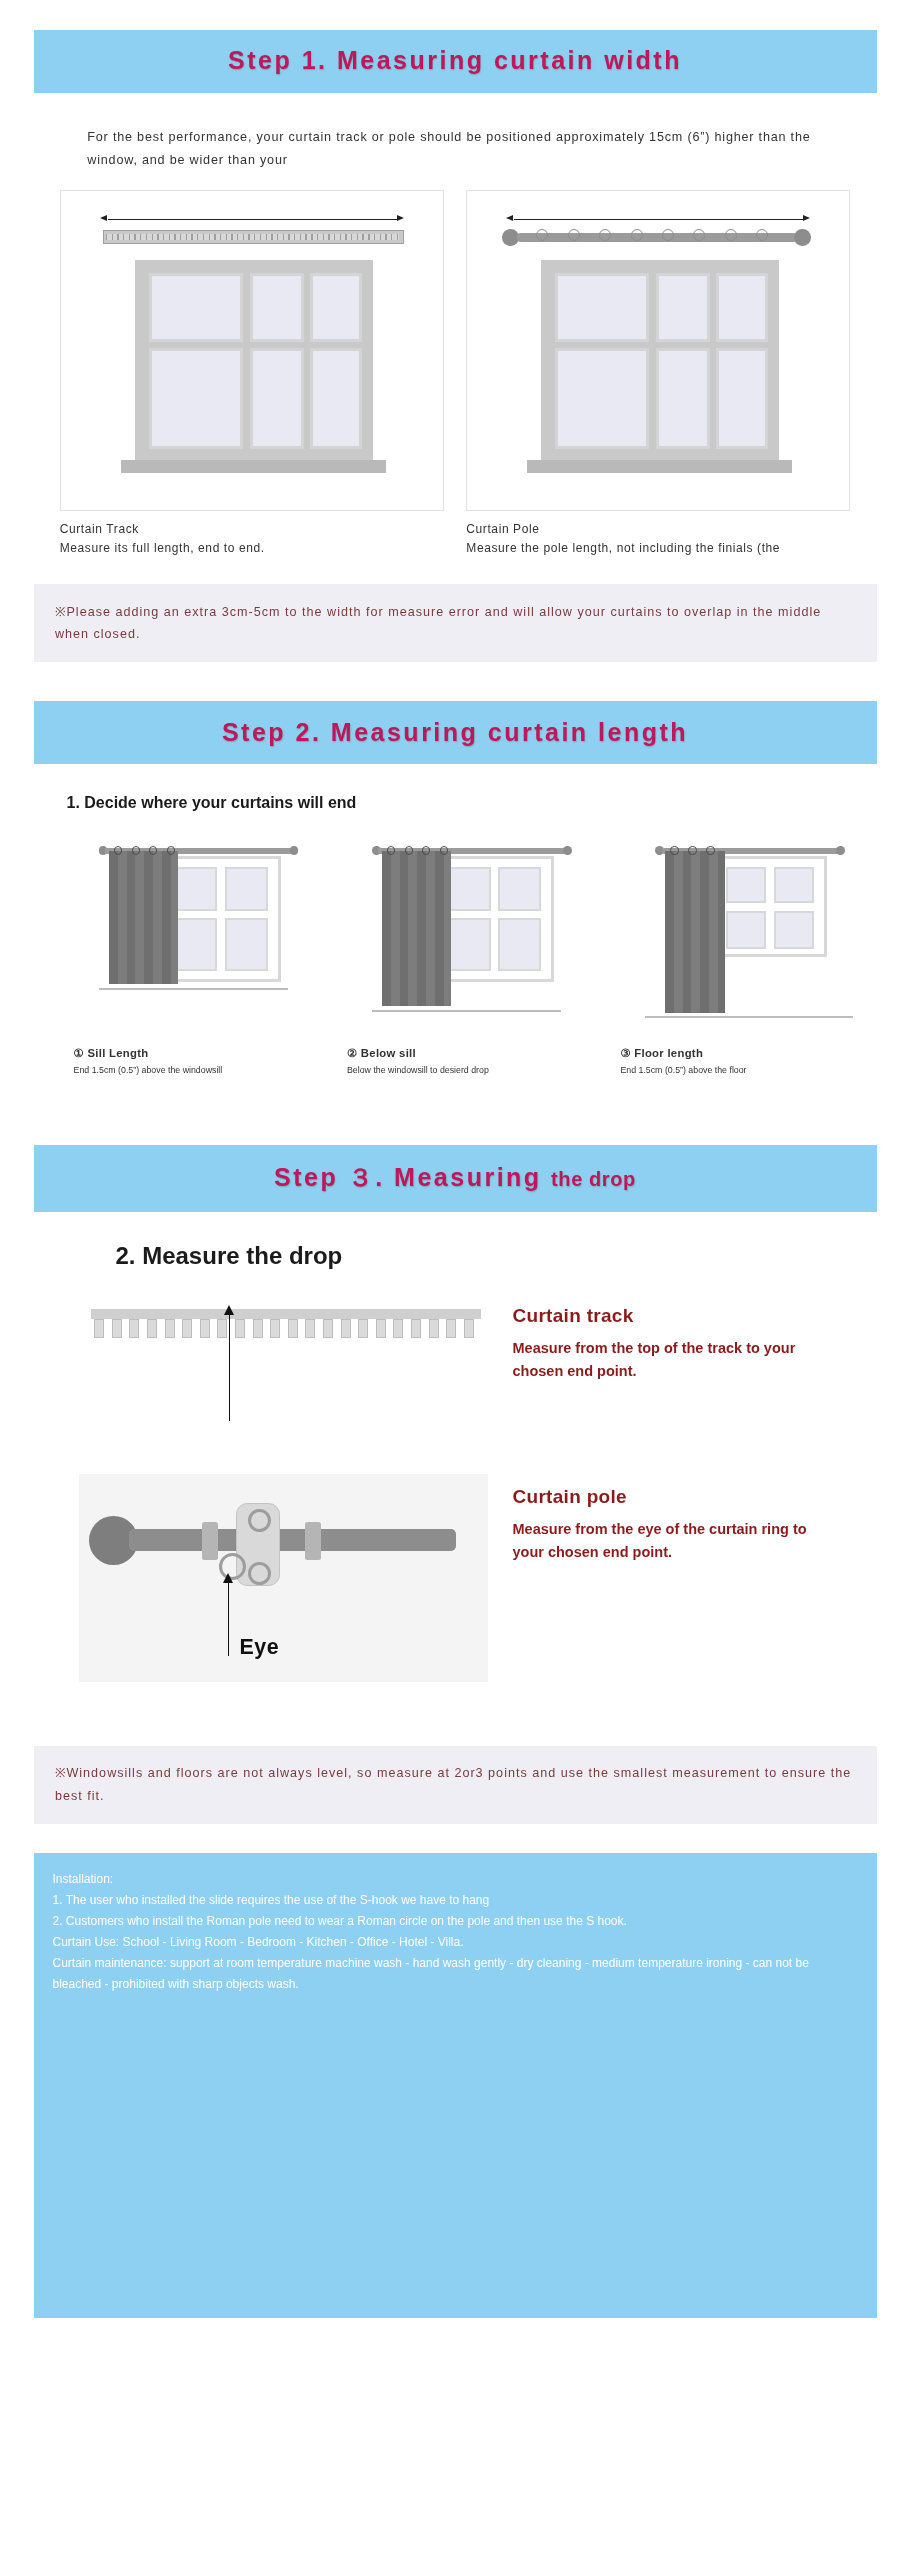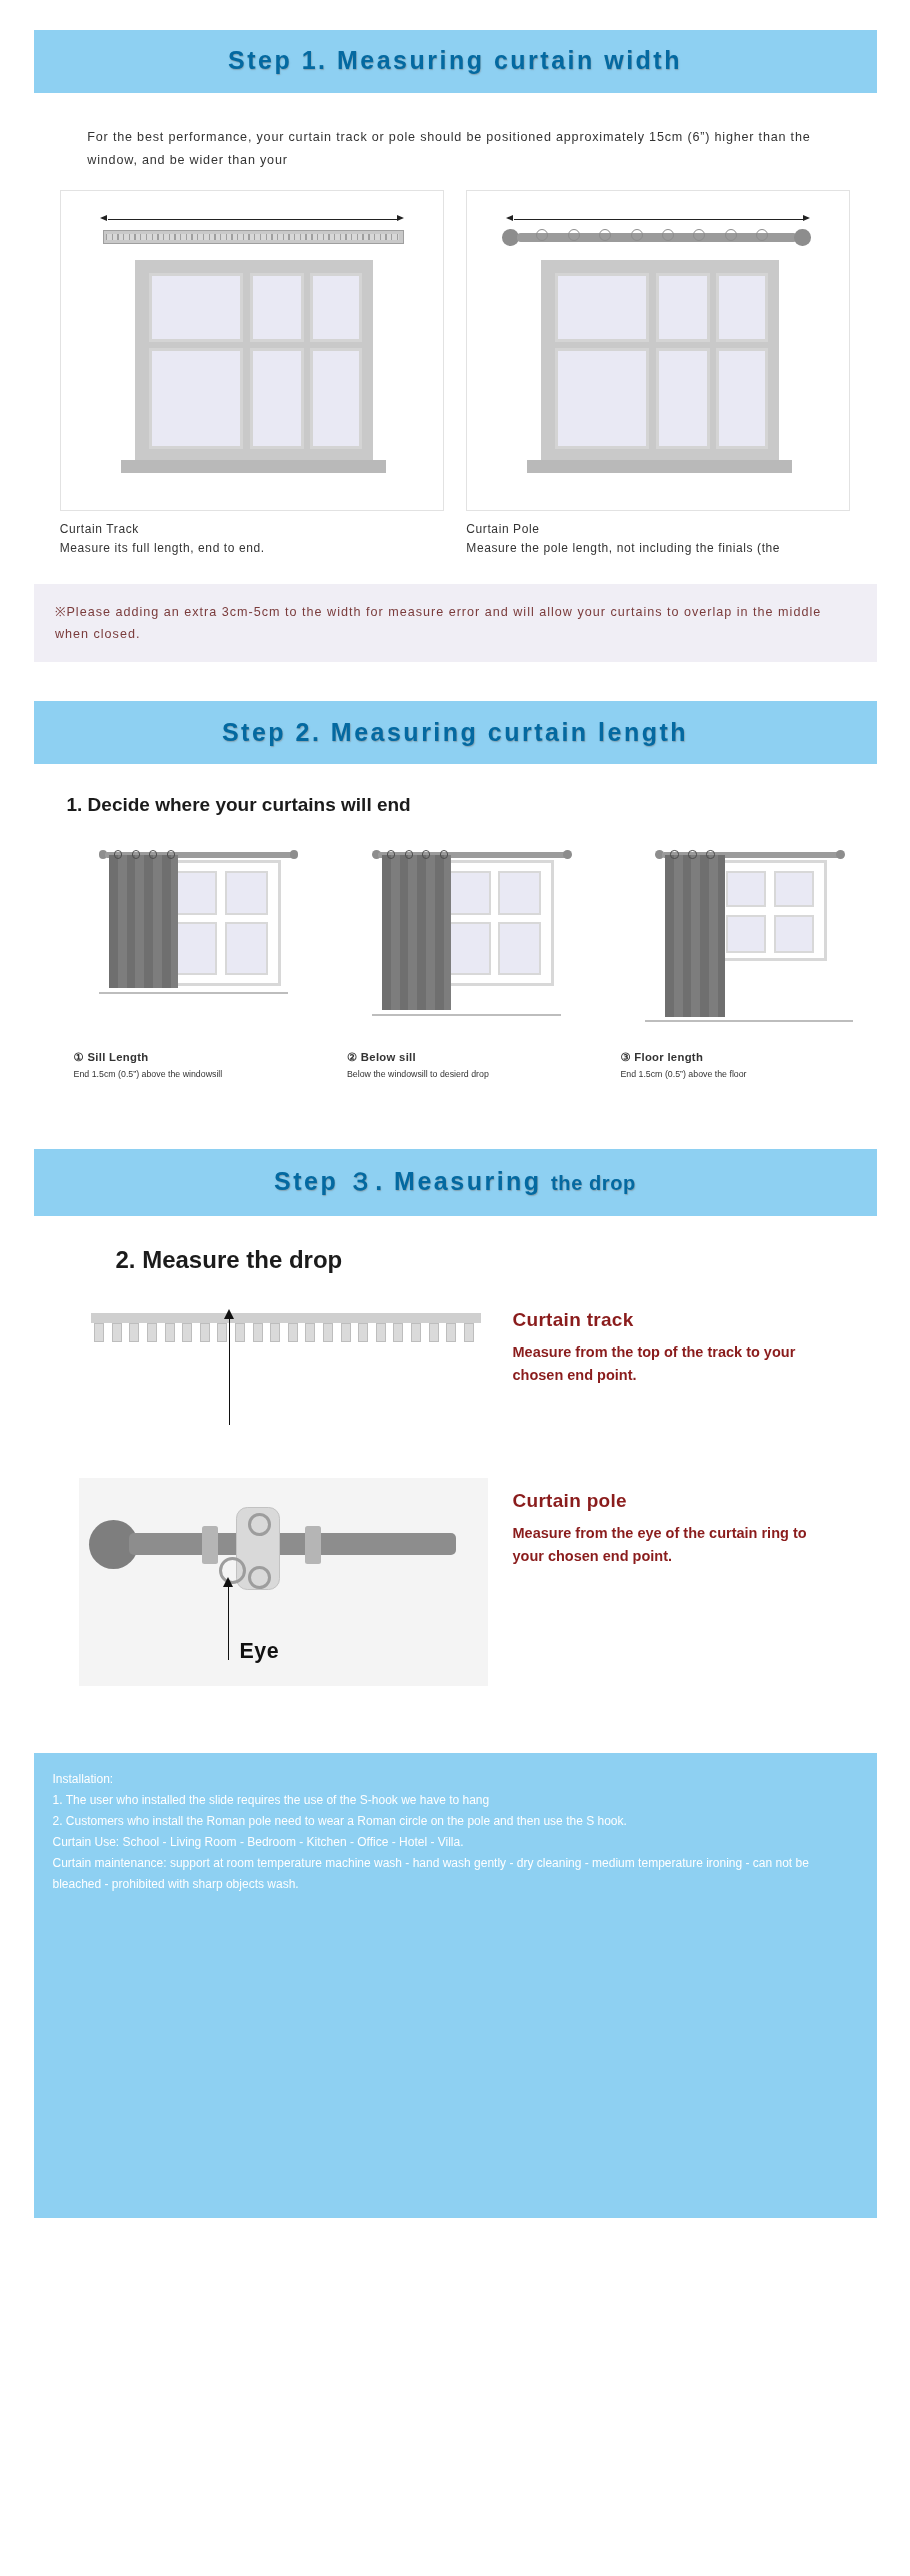--- a/index.html
+++ b/index.html
@@ -14,21 +14,21 @@
   }
   .page {
     width: 910px;
     position: relative;
     background: #ffffff;
   }
 
   
   .step-banner {
     background: #8ed0f2;
-    color: #0369a1;
+    color: #be185d;
     text-align: center;
     letter-spacing: 2.5px;
     font-size: 25px;
     font-weight: bold;
     text-shadow: 0.6px 0.6px 1.3px rgba(120,120,120,0.55);
     padding: 16.4px 0 17.6px 0;
     margin: 0 auto;
     width: 843px;
     box-sizing: border-box;
   }
@@ -144,21 +144,21 @@
     line-height: 22.6px;
     letter-spacing: 1px;
     padding: 16.4px 21.4px;
     box-sizing: border-box;
   }
 
   
   .sub-head {
     width: 843px;
     margin: 30px auto 0 auto;
-    font-size: 19px;
+    font-size: 16px;
     font-weight: bold;
     color: #1b1b1b;
     padding-left: 33px;
     box-sizing: border-box;
   }
   .sub-head.indent2 { padding-left: 82px; font-size: 24px; }
 
   
   .three-row {
     display: flex;
@@ -540,20 +540,21 @@
       <div class="vert-arrow-head" style="left:144px; top:99px;"></div>
       <div class="eye-label" style="left:161px; top:161px;">Eye</div>
     </div>
     <div class="measure-text">
       <div class="m-title">Curtain pole</div>
       <div class="m-body">Measure from the eye of the curtain ring to your chosen end point.</div>
     </div>
   </div>
 
   <div style="height:38px"></div>
+  <div class="note">※Windowsills and floors are not always level, so measure at 2or3 points and use the smallest measurement to ensure the best fit.</div>
 
   <div class="info-block">
     <p>Installation:</p>
     <p>1. The user who installed the slide requires the use of the S-hook we have to hang</p>
     <p>2. Customers who install the Roman pole need to wear a Roman circle on the pole and then use the S hook.</p>
     <p>Curtain Use: School - Living Room - Bedroom - Kitchen - Office - Hotel - Villa.</p>
     <p>Curtain maintenance: support at room temperature machine wash - hand wash gently - dry cleaning - medium temperature ironing - can not be bleached - prohibited with sharp objects wash.</p>
   </div>
 
 </div>

